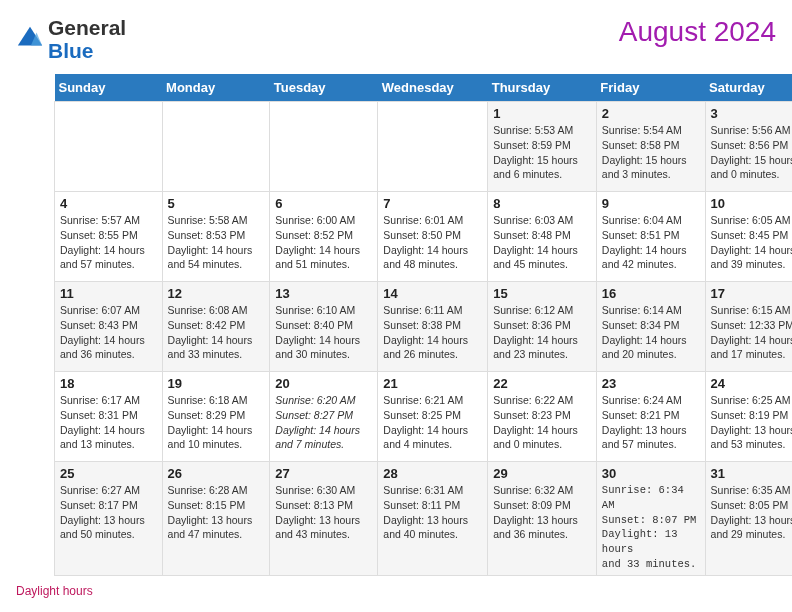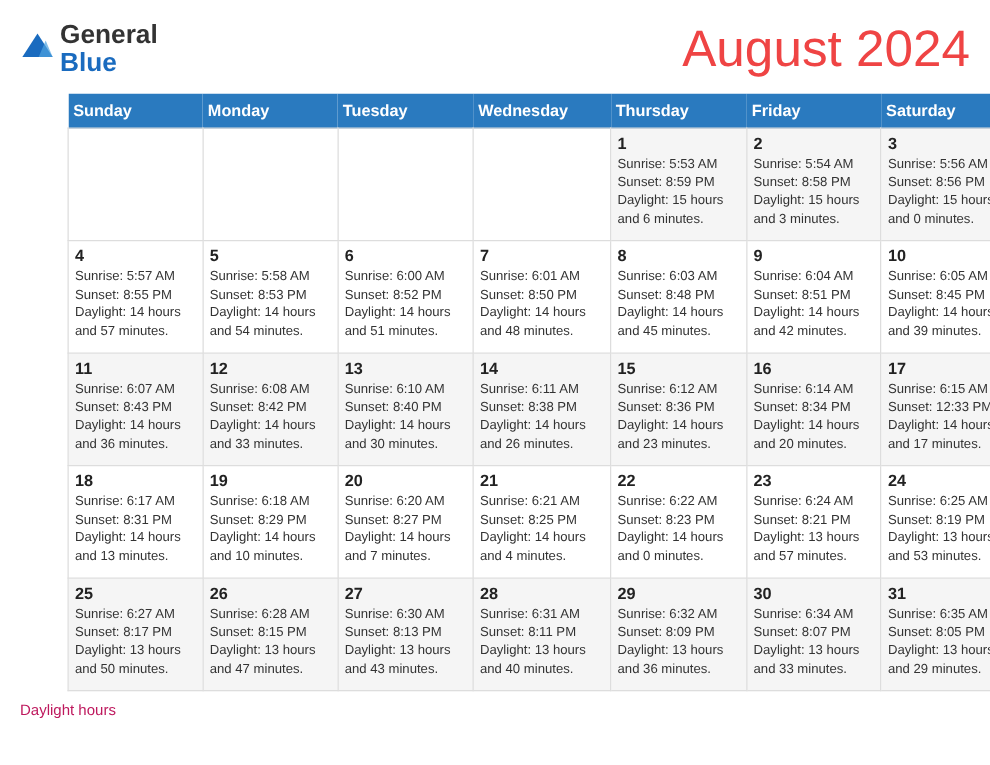--- a/index.html
+++ b/index.html
@@ -29,23 +29,23 @@
     .logo-blue { color: #1a6bbf; }
     .logo-icon {
       width: 28px;
       height: 28px;
       margin-right: 4px;
     }
     .title-area {
       text-align: right;
     }
     .month-title {
-      font-size: 41px;
+      font-size: 28px;
       font-weight: normal;
-      color: #ef4444;
+      color: #a21caf;
     }
     .subtitle {
       font-size: 16px;
       color: #555;
     }
     table {
       width: 100%;
       border-collapse: collapse;
       font-size: 11px;
       margin-left: 38px;
@@ -256,21 +256,21 @@
         </td>
         <td>
           <div class="day-num">19</div>
           <div class="day-detail" style="white-space: pre-line;">Sunrise: 6:18 AM
 Sunset: 8:29 PM
 Daylight: 14 hours
 and 10 minutes.</div>
         </td>
         <td>
           <div class="day-num">20</div>
-          <div class="day-detail" style="white-space: pre-line;">Sunrise: 6:20 AM
+          <div class="day-detail" style="white-space: pre-line; font-style: italic;">Sunrise: 6:20 AM
 Sunset: 8:27 PM
 Daylight: 14 hours
 and 7 minutes.</div>
         </td>
         <td>
           <div class="day-num">21</div>
           <div class="day-detail" style="white-space: pre-line;">Sunrise: 6:21 AM
 Sunset: 8:25 PM
 Daylight: 14 hours
 and 4 minutes.</div>
@@ -328,21 +328,21 @@
         </td>
         <td>
           <div class="day-num">29</div>
           <div class="day-detail" style="white-space: pre-line;">Sunrise: 6:32 AM
 Sunset: 8:09 PM
 Daylight: 13 hours
 and 36 minutes.</div>
         </td>
         <td>
           <div class="day-num">30</div>
-          <div class="day-detail" style="white-space: pre-line;">Sunrise: 6:34 AM
+          <div class="day-detail" style="white-space: pre-line; font-family: Liberation Mono, monospace;">Sunrise: 6:34 AM
 Sunset: 8:07 PM
 Daylight: 13 hours
 and 33 minutes.</div>
         </td>
         <td>
           <div class="day-num">31</div>
           <div class="day-detail" style="white-space: pre-line;">Sunrise: 6:35 AM
 Sunset: 8:05 PM
 Daylight: 13 hours
 and 29 minutes.</div>

